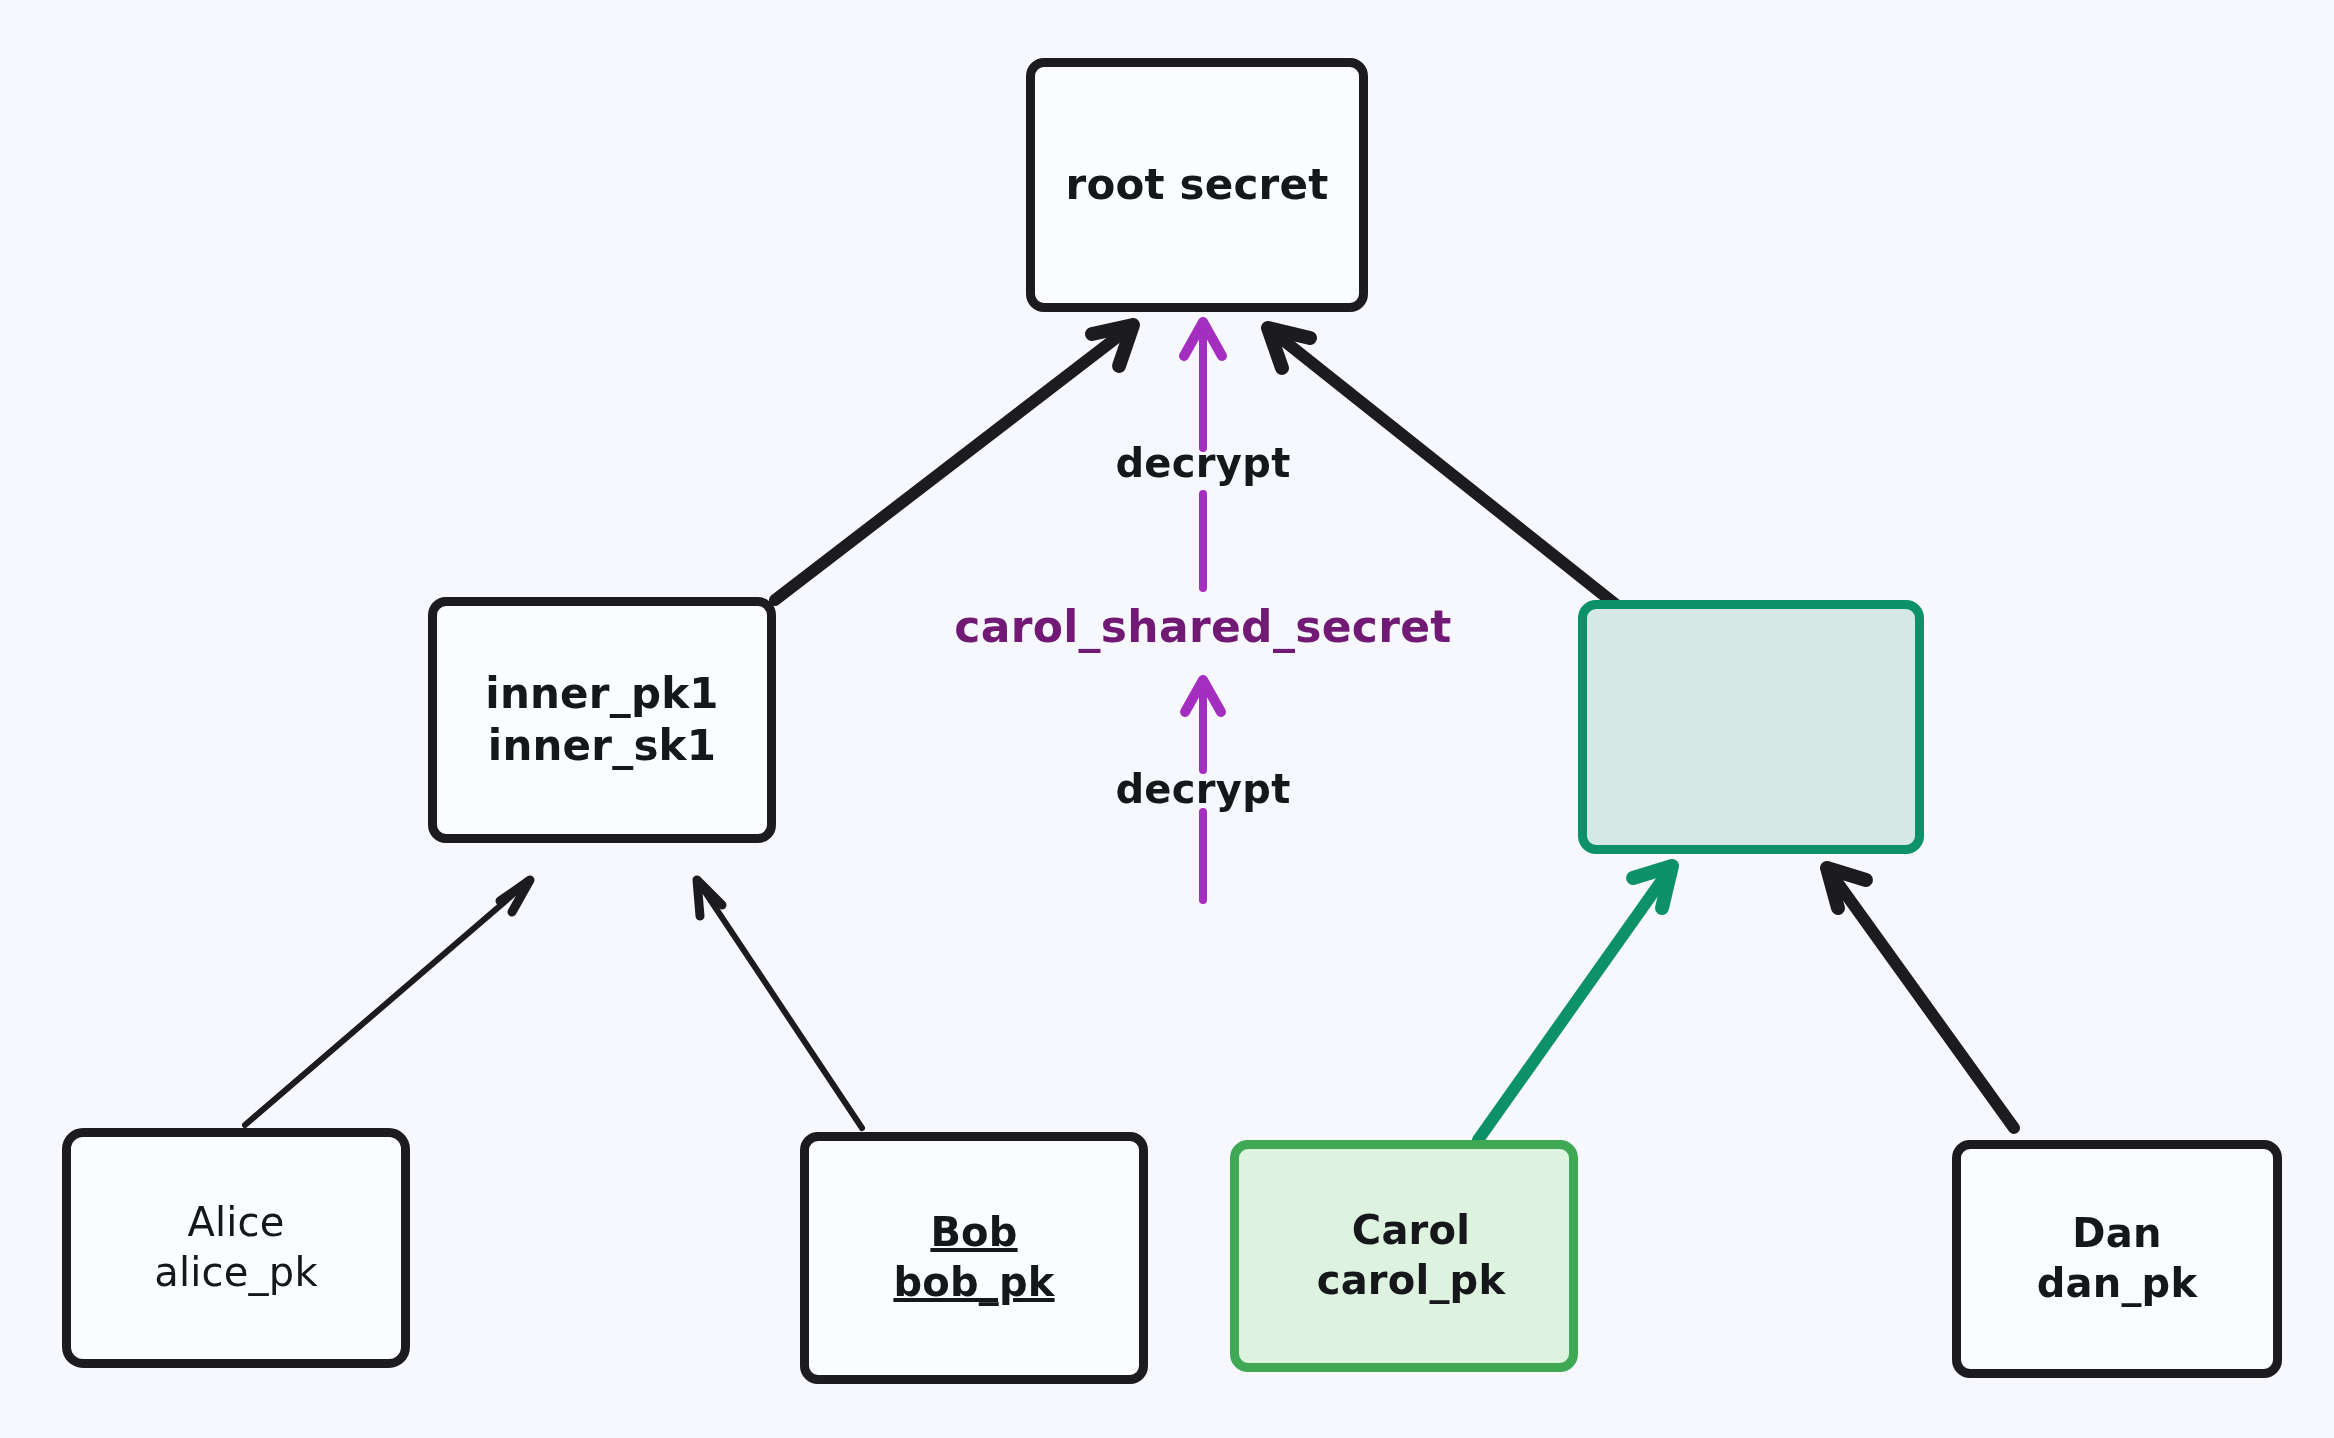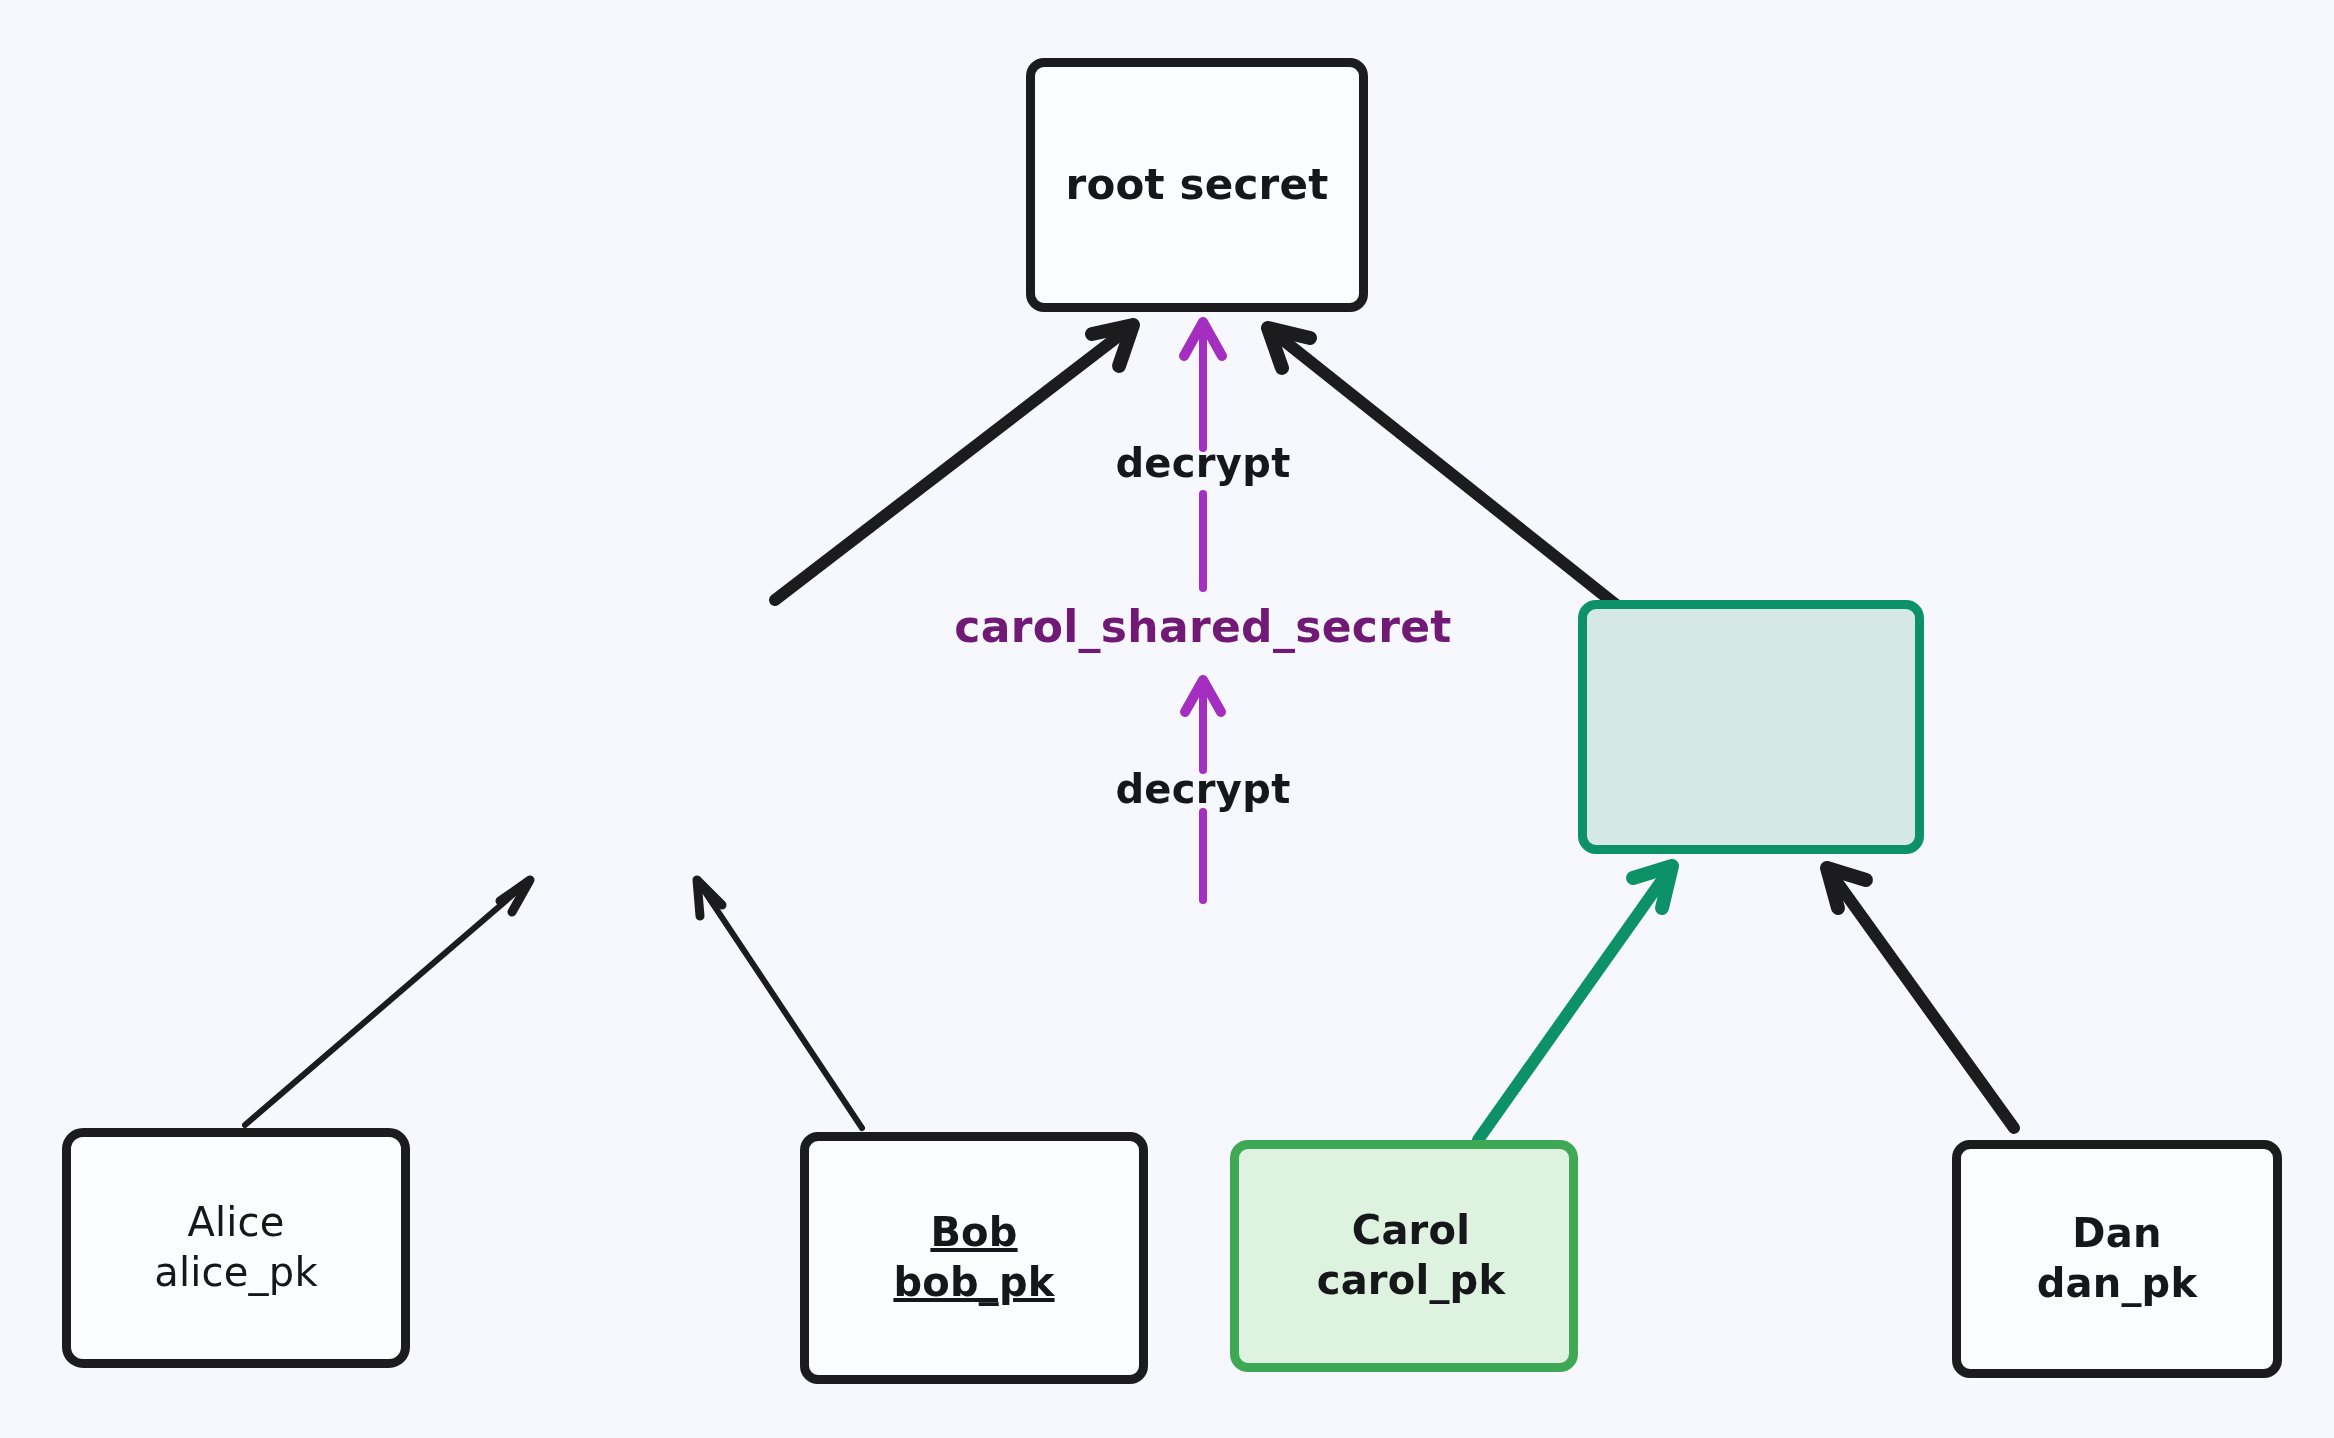--- a/index.html
+++ b/index.html
@@ -135,20 +135,24 @@
       <line x1="1203" y1="588" x2="1203" y2="494" stroke="#a32ec0" stroke-width="8" stroke-linecap="round"></line>
       <line x1="1203" y1="448" x2="1203" y2="332" stroke="#a32ec0" stroke-width="8" stroke-linecap="round"></line>
       <path d="M1203 322 L1184 356 M1203 322 L1222 356" stroke="#a32ec0" stroke-width="10" stroke-linecap="round" fill="none"></path>
     </g>
   </svg>
 
   <div class="node node-plain" style="left:1026px; top:58px; width:342px; height:254px; font-size:42px; font-weight:700;">
     <span class="node-line">root secret</span>
   </div>
 
+  <div class="node node-plain" style="left:428px; top:597px; width:348px; height:246px; font-size:42px; font-weight:700;">
+    <span class="node-line">inner_pk1</span>
+    <span class="node-line">inner_sk1</span>
+  </div>
 
   <div class="node node-teal" style="left:1578px; top:600px; width:346px; height:254px; font-size:42px; font-weight:700;">
     <span class="node-line"></span>
   </div>
 
   <div class="node node-plain" style="left:62px; top:1128px; width:348px; height:240px; font-size:40px; font-weight:400;border-radius:21px;">
     <span class="node-line">Alice</span>
     <span class="node-line">alice_pk</span>
   </div>
 

